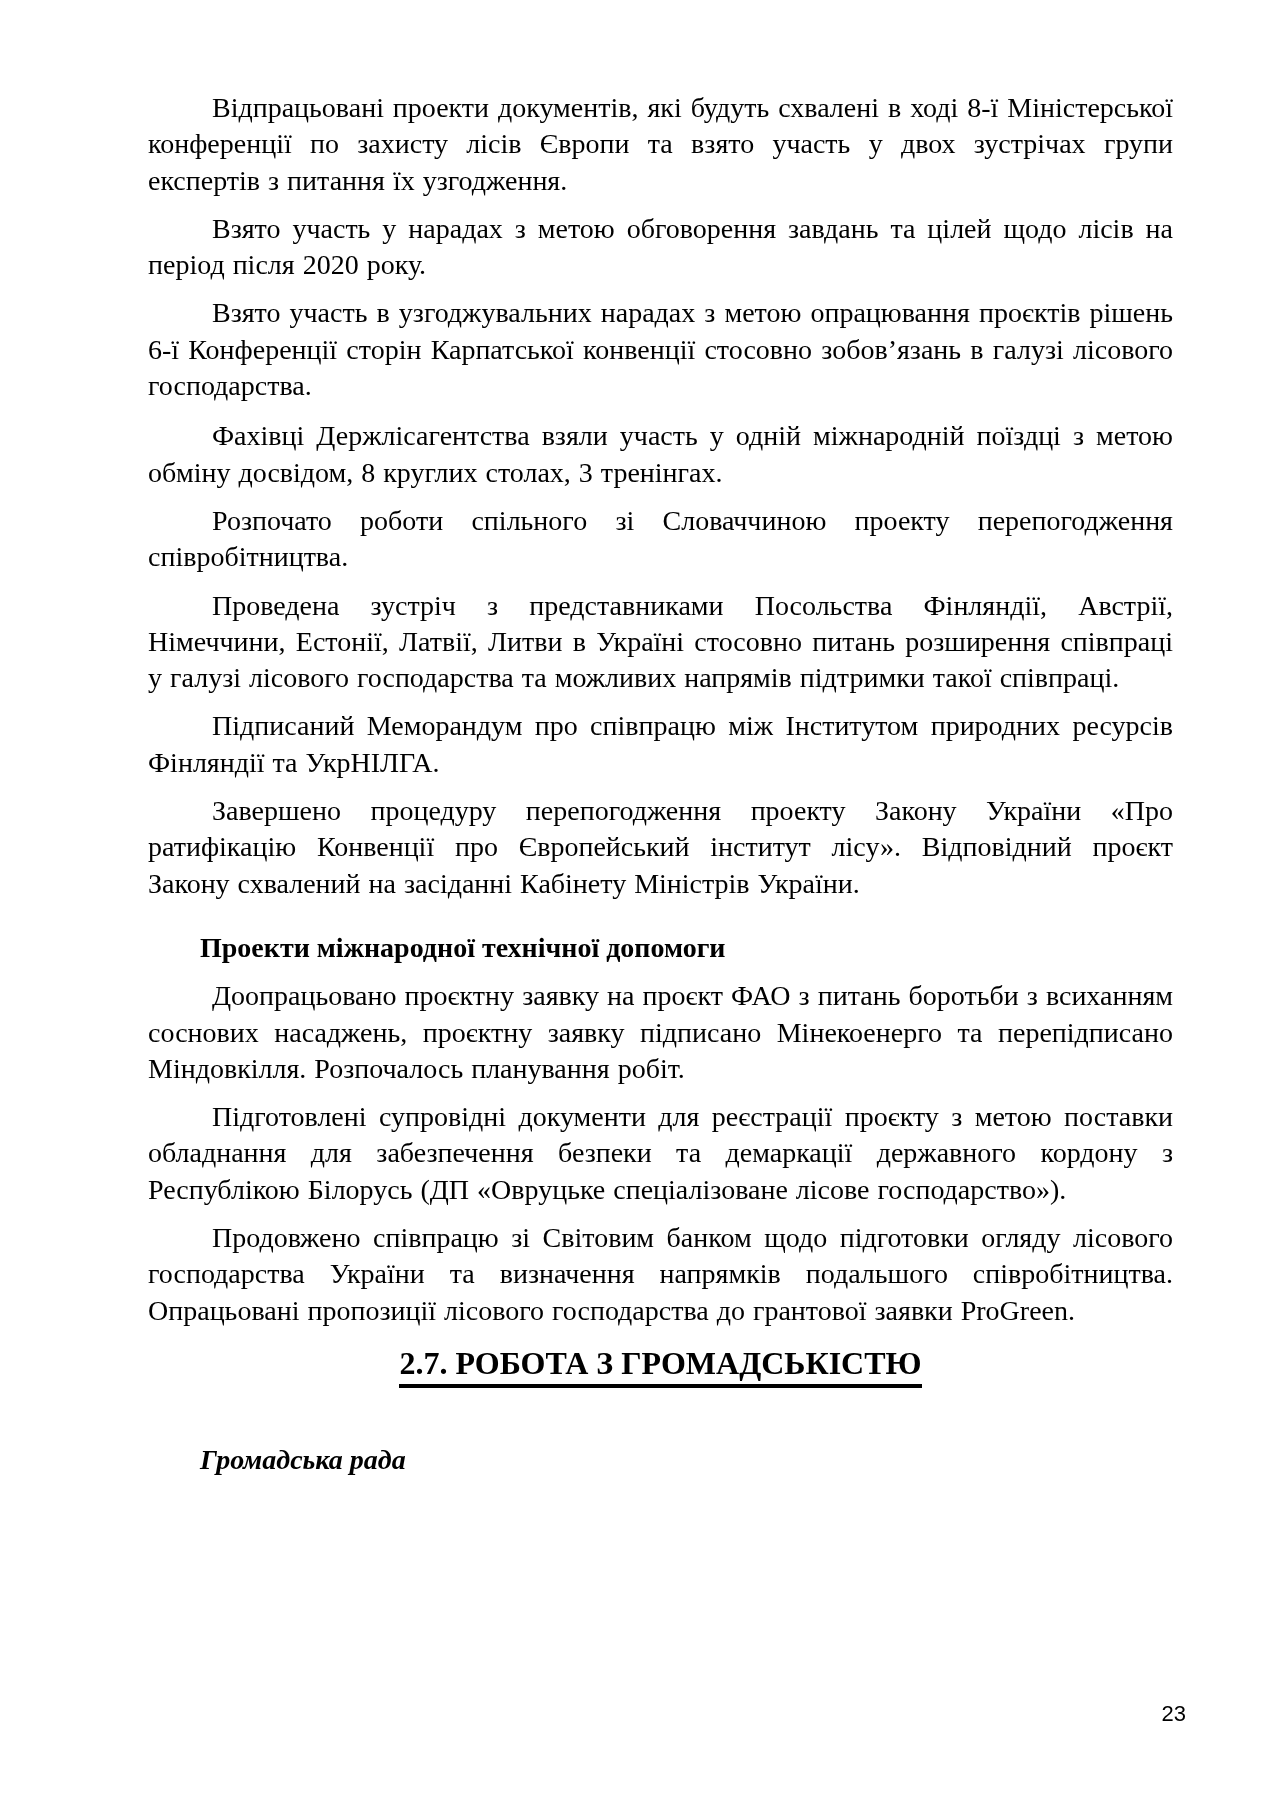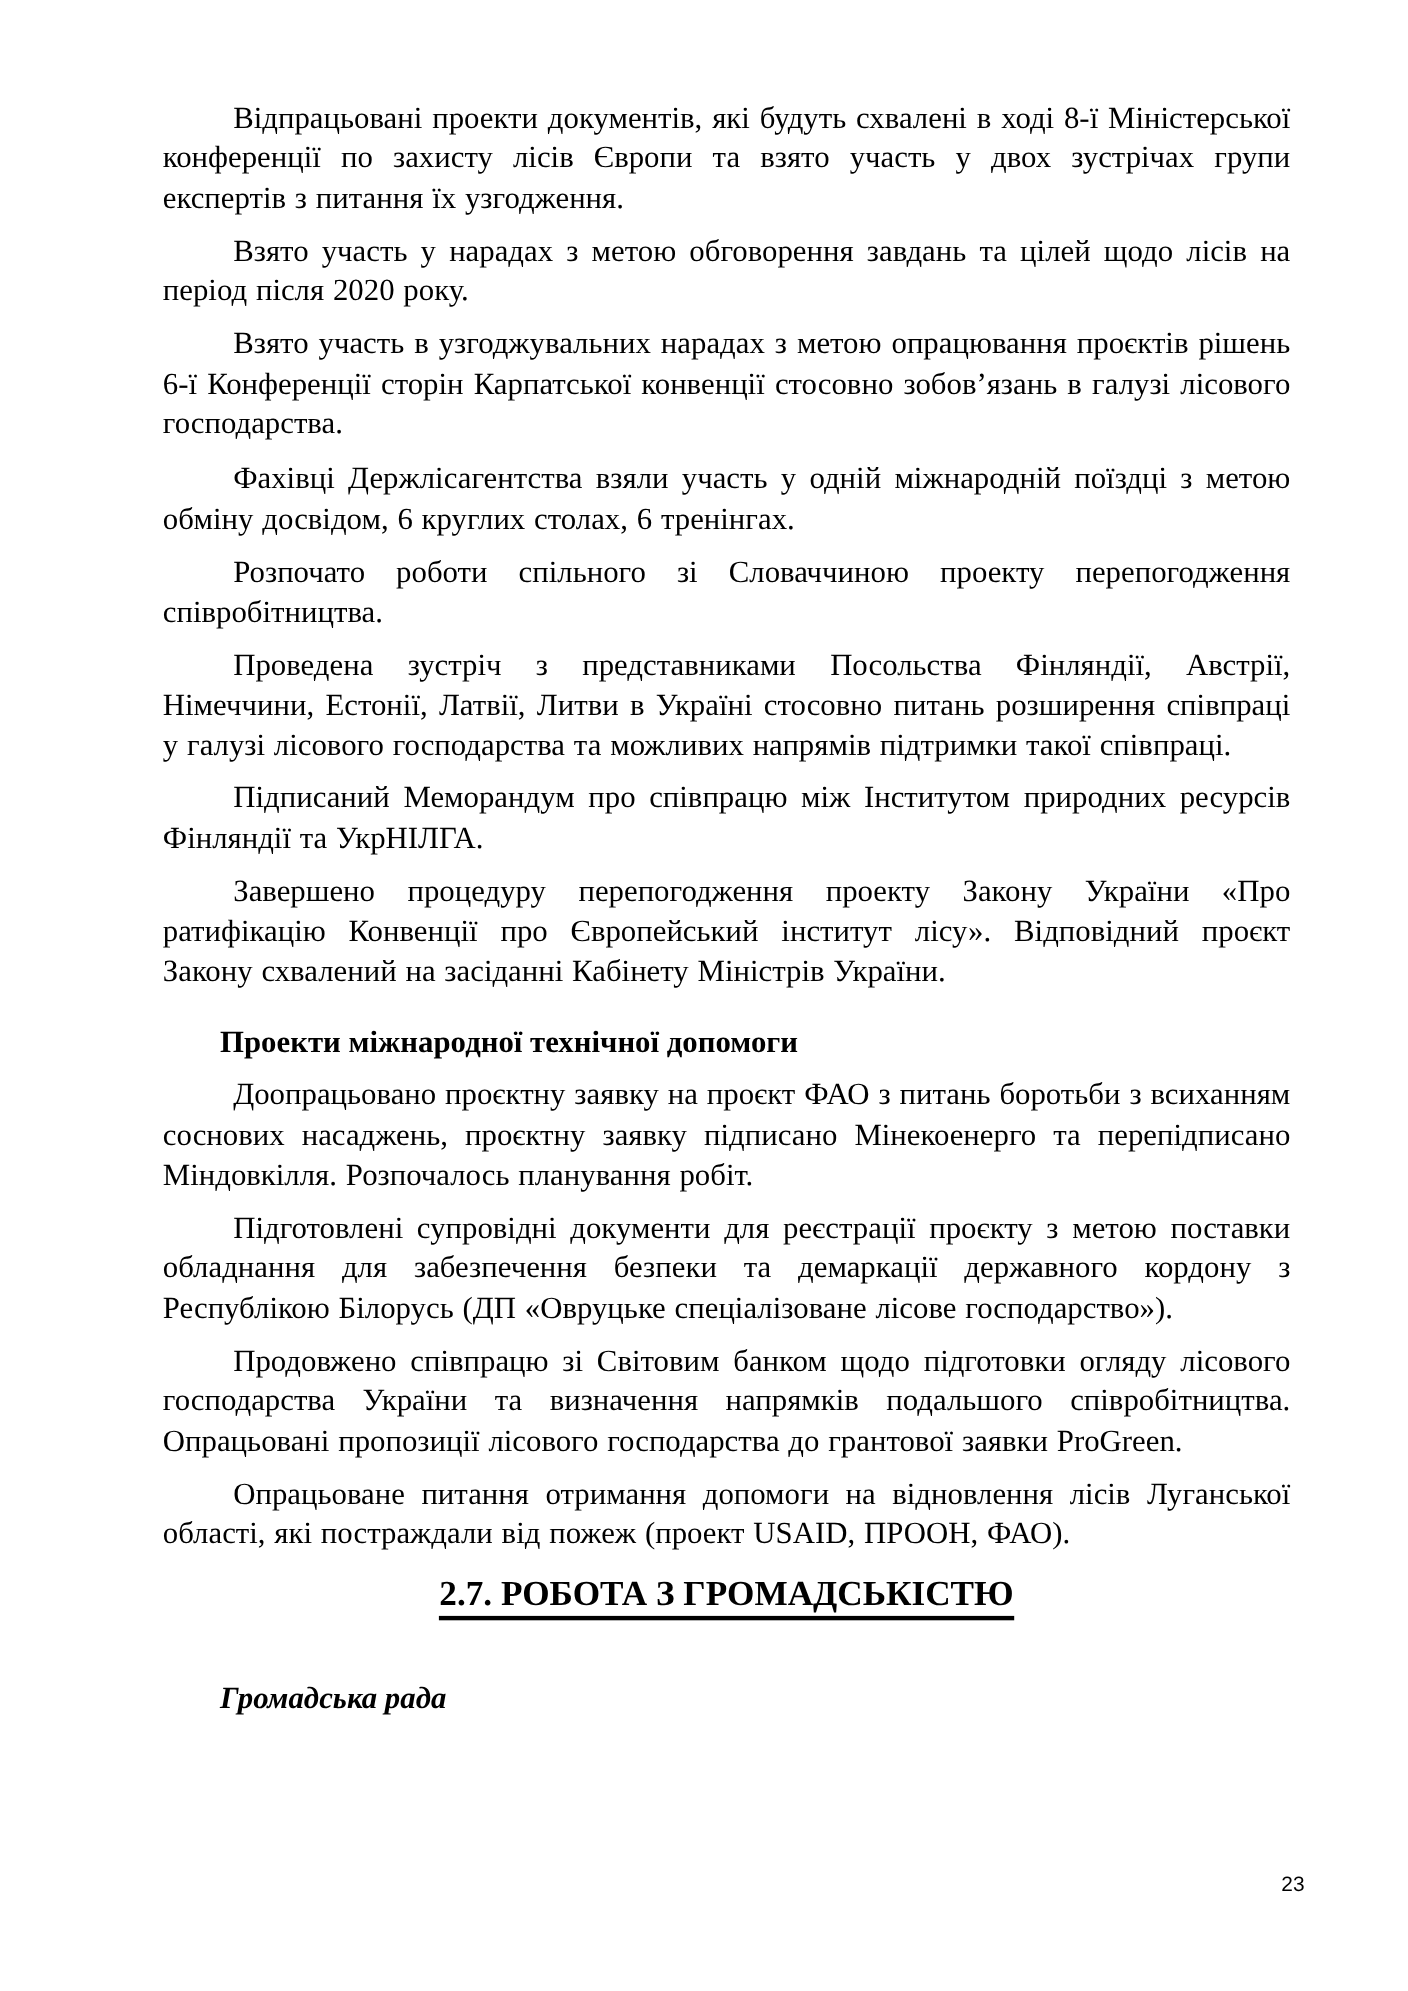--- a/index.html
+++ b/index.html
@@ -56,40 +56,39 @@
     .mt10 { margin-top: 10px; }
     .mt12 { margin-top: 12px; }
     .mt14 { margin-top: 14px; }
     .mt28 { margin-top: 28px; }
     .mt56 { margin-top: 56px; }
     .page-number {
       position: absolute;
       top: 1702px;
       right: 94px;
       font-family: "Liberation Sans", sans-serif;
-      font-size: 19px;
+      font-size: 22px;
       line-height: 24px;
     }
   </style>
 </head>
 <body>
 
 <div class="content">
   <p class="para">Відпрацьовані проекти документів, які будуть схвалені в ході 8-ї Міністерської конференції по захисту лісів Європи та взято участь у двох зустрічах групи експертів з питання їх узгодження.</p>
   <p class="para">Взято участь у нарадах з метою обговорення завдань та цілей щодо лісів на період після 2020 року.</p>
   <p class="para">Взято участь в узгоджувальних нарадах з метою опрацювання проєктів рішень 6-ї Конференції сторін Карпатської конвенції стосовно зобов’язань в галузі лісового господарства.</p>
-  <p class="para mt14">Фахівці Держлісагентства взяли участь у одній міжнародній поїздці з метою обміну досвідом, 6 круглих столах, 6 тренінгах.</p>
+  <p class="para mt14">Фахівці Держлісагентства взяли участь у одній міжнародній поїздці з метою обміну досвідом, 8 круглих столах, 3 тренінгах.</p>
   <p class="para mt12">Розпочато роботи спільного зі Словаччиною проекту перепогодження співробітництва.</p>
   <p class="para">Проведена зустріч з представниками Посольства Фінляндії, Австрії, Німеччини, Естонії, Латвії, Литви в Україні стосовно питань розширення співпраці у галузі лісового господарства та можливих напрямів підтримки такої співпраці.</p>
   <p class="para">Підписаний Меморандум про співпрацю між Інститутом природних ресурсів Фінляндії та УкрНІЛГА.</p>
   <p class="para mt10">Завершено процедуру перепогодження проекту Закону України «Про ратифікацію Конвенції про Європейський інститут лісу». Відповідний проєкт Закону схвалений на засіданні Кабінету Міністрів України.</p>
   <h3 class="sub mt28">Проекти міжнародної технічної допомоги</h3>
   <p class="para">Доопрацьовано проєктну заявку на проєкт ФАО з питань боротьби з всиханням соснових насаджень, проєктну заявку підписано Мінекоенерго та перепідписано Міндовкілля. Розпочалось планування робіт.</p>
   <p class="para">Підготовлені супровідні документи для реєстрації проєкту з метою поставки обладнання для забезпечення безпеки та демаркації державного кордону з Республікою Білорусь (ДП «Овруцьке спеціалізоване лісове господарство»).</p>
   <p class="para">Продовжено співпрацю зі Світовим банком щодо підготовки огляду лісового господарства України та визначення напрямків подальшого співробітництва. Опрацьовані пропозиції лісового господарства до грантової заявки ProGreen.</p>
-  <p class="para">Опрацьоване питання отримання допомоги на відновлення лісів Луганської області, які постраждали від пожеж (проект USAID, ПРООН, ФАО).</p>
   <h2 class="section-title">
     <span class="underlined">2.7. РОБОТА З ГРОМАДСЬКІСТЮ</span>
   </h2>
   <h3 class="sub italic mt56">Громадська рада</h3>
 </div>
 
 <div class="page-number">23</div>
 
 </body></html>

